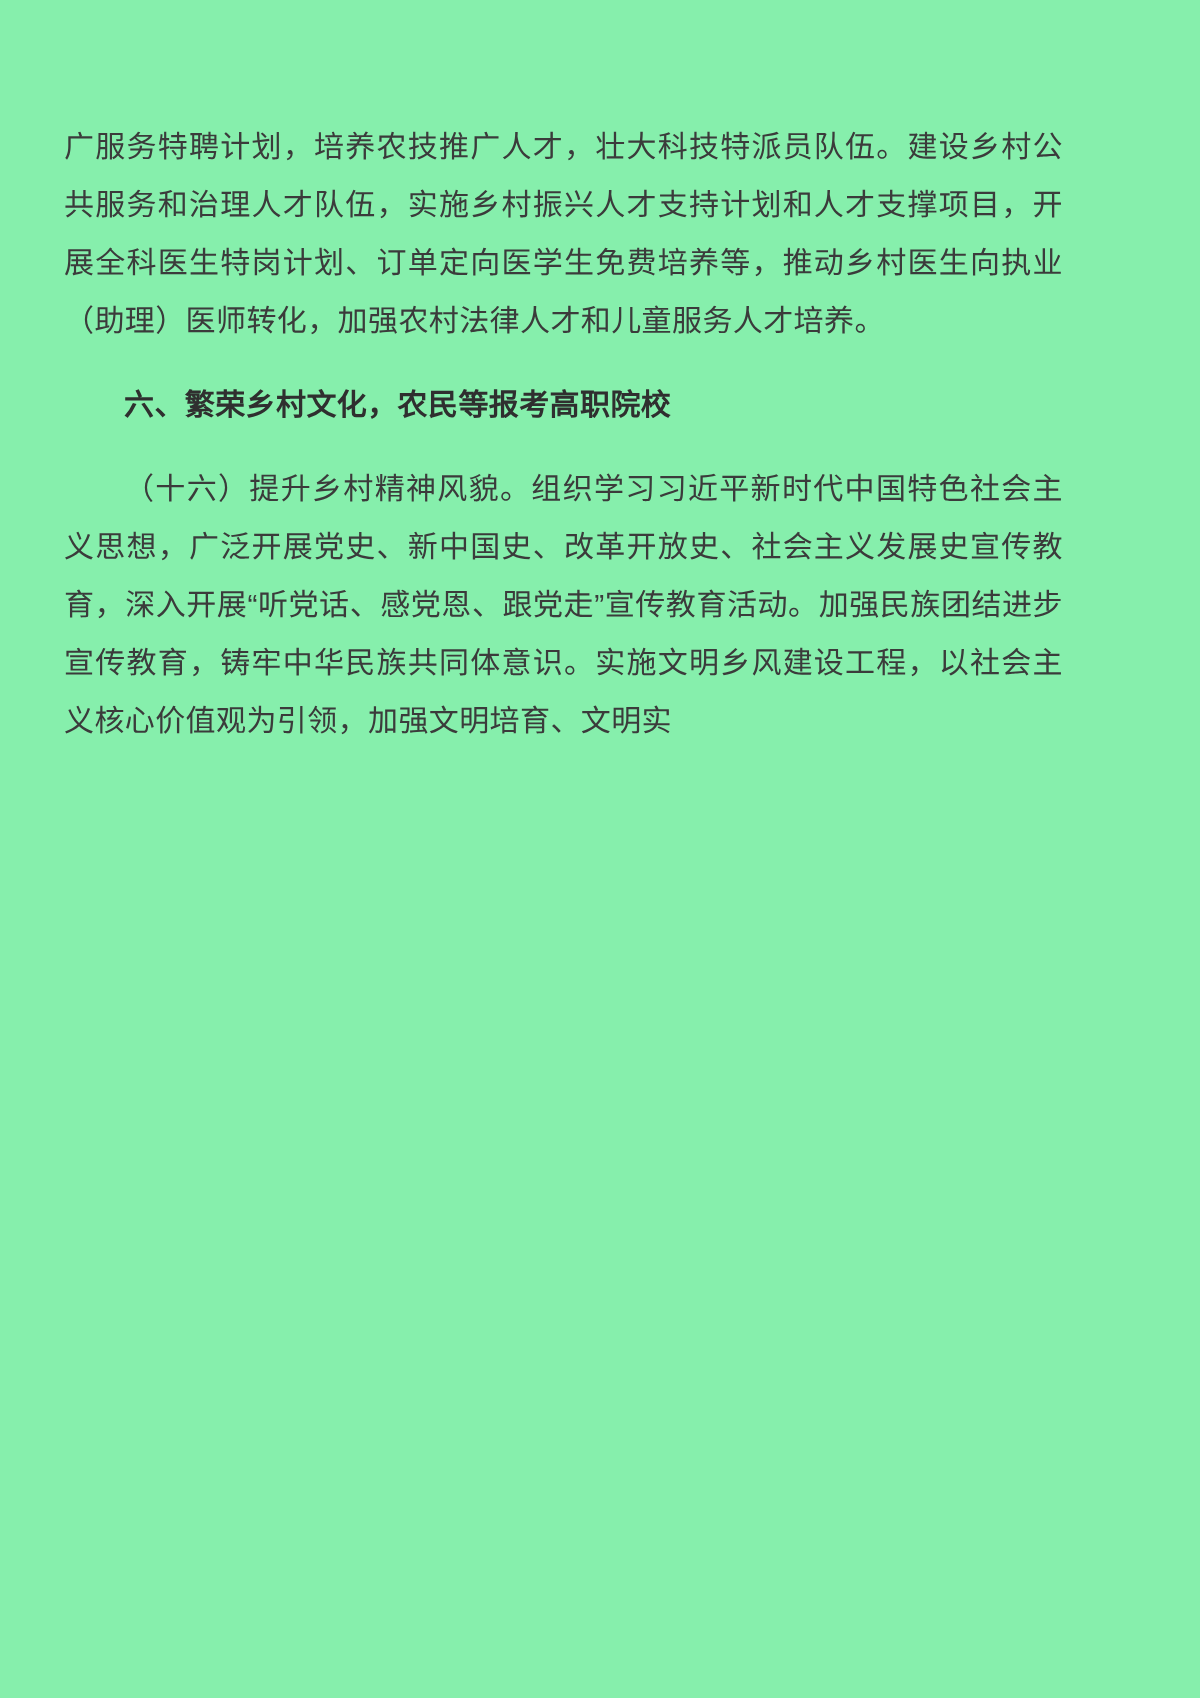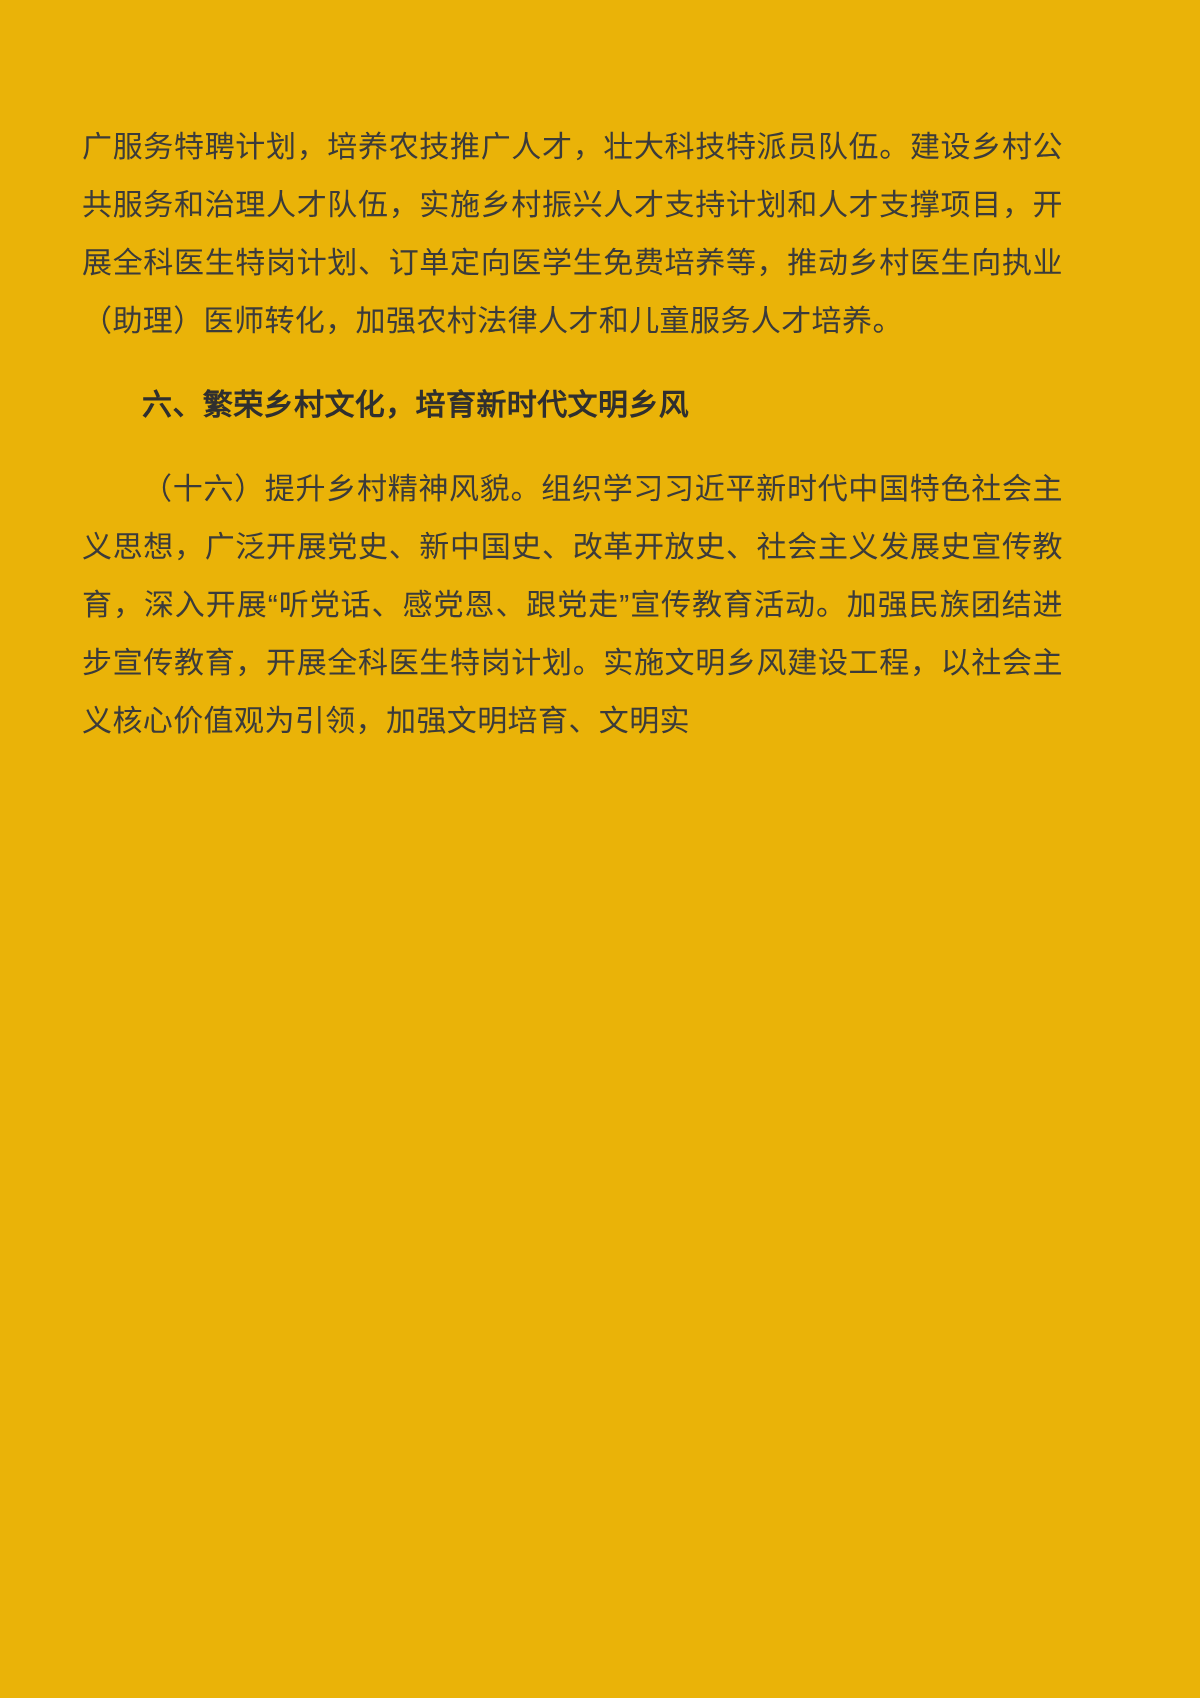--- a/index.html
+++ b/index.html
@@ -5,23 +5,23 @@
   html, body {
     margin: 0;
     padding: 0;
     background: #ffffff;
   }
   .page {
     position: relative;
     width: 1200px;
     height: 1698px;
     margin: 0 auto;
-    background: #eab308;
+    background: #86efac;
     box-sizing: border-box;
-    padding: 118px 137px 0 82px;
+    padding: 118px 137px 0 64px;
     overflow: hidden;
     font-family: "Liberation Sans", sans-serif;
   }
   .para {
     margin: 0 0 26px 0;
     font-size: 30px;
     line-height: 58px;
     letter-spacing: 0.4px;
     color: #3b3b3b;
     text-align: justify;
@@ -38,16 +38,16 @@
   }
 </style>
 </head>
 <body>
 
 <div class="page">
   <p class="para">广服务特聘计划，培养农技推广人才，壮大科技特派员队伍。建设乡村公共服务和治理人才队伍，实施乡村振兴人才支持计划和人才支撑项目，开展全科医生特岗计划、订单定向医学生免费培养等，推动乡村医生向执业（助理）医师转化，加强农村法律人才和儿童服务人才培养。</p>
 
 
 
-  <p class="para indent heading">六、繁荣乡村文化，培育新时代文明乡风</p>
+  <p class="para indent heading">六、繁荣乡村文化，农民等报考高职院校</p>
 
-  <p class="para indent">（十六）提升乡村精神风貌。组织学习习近平新时代中国特色社会主义思想，广泛开展党史、新中国史、改革开放史、社会主义发展史宣传教育，深入开展“听党话、感党恩、跟党走”宣传教育活动。加强民族团结进步宣传教育，开展全科医生特岗计划。实施文明乡风建设工程，以社会主义核心价值观为引领，加强文明培育、文明实</p>
+  <p class="para indent">（十六）提升乡村精神风貌。组织学习习近平新时代中国特色社会主义思想，广泛开展党史、新中国史、改革开放史、社会主义发展史宣传教育，深入开展“听党话、感党恩、跟党走”宣传教育活动。加强民族团结进步宣传教育，铸牢中华民族共同体意识。实施文明乡风建设工程，以社会主义核心价值观为引领，加强文明培育、文明实</p>
 </div>
 
 </body></html>

